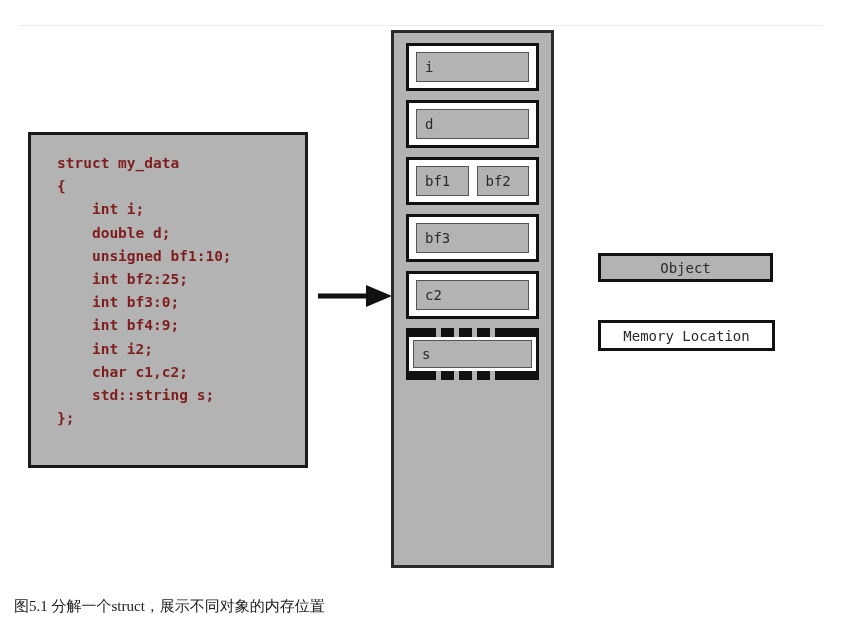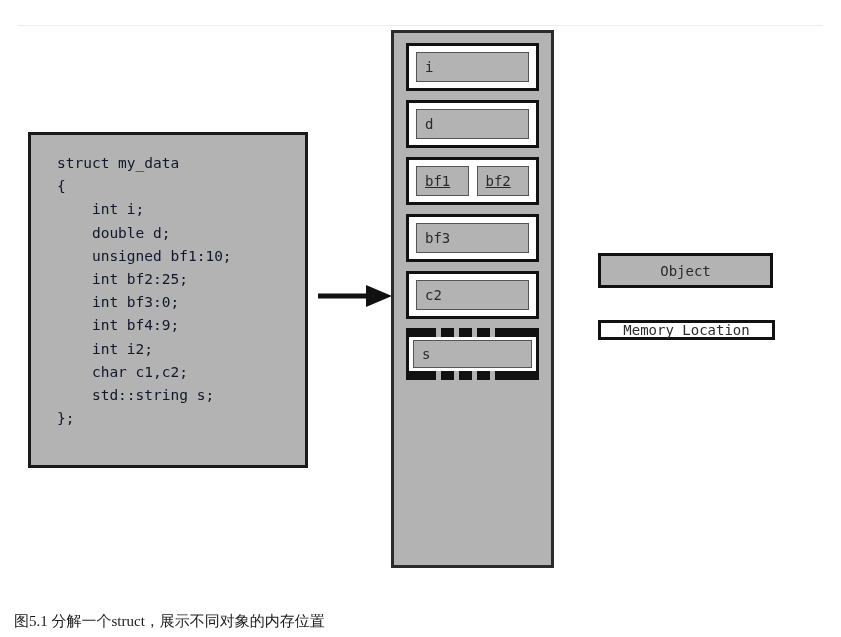--- a/index.html
+++ b/index.html
@@ -37,23 +37,24 @@
     box-sizing: border-box;
   }
   .code-text {
     position: absolute;
     left: 26px;
     top: 17px;
     margin: 0;
     font-family: "DejaVu Sans Mono", "Liberation Mono", monospace;
     font-size: 14.5px;
     line-height: 23.2px;
-    color: #0f172a;
+    color: #7f1d1d;
     white-space: pre;
     letter-spacing: 0px;
+    font-weight: bold;
   }
 
   
   .arrow {
     position: absolute;
     left: 318px;
     top: 283px;
     width: 74px;
     height: 26px;
   }
@@ -94,21 +95,21 @@
     flex: 1 1 auto;
     display: flex;
     align-items: center;
     padding-left: 8px;
     font-family: "DejaVu Sans Mono", "Liberation Mono", monospace;
     font-size: 14px;
     color: #2a2a2a;
   }
 
   
-  .mem-loc.split .obj { flex: 1 1 50%; text-decoration: underline; }
+  .mem-loc.split .obj { flex: 1 1 50%; }
 
   
   .mem-loc.comb {
     border: none;
     background: transparent;
     padding: 0;
     height: 52px;
     display: block;
   }
   .comb-teeth {
@@ -134,53 +135,53 @@
     display: flex;
   }
   .comb-mid .obj { flex: 1 1 auto; }
 
   
   .legend-object {
     position: absolute;
     left: 598px;
     top: 253px;
     width: 175px;
-    height: 35px;
+    height: 29px;
     background: #b3b3b3;
     border: 3px solid #111111;
     box-sizing: border-box;
     display: flex;
     align-items: center;
     justify-content: center;
     font-family: "DejaVu Sans Mono", "Liberation Mono", monospace;
     font-size: 14px;
     color: #2a2a2a;
   }
   .legend-memloc {
     position: absolute;
     left: 598px;
     top: 320px;
     width: 177px;
-    height: 20px;
+    height: 31px;
     background: #ffffff;
     border: 3px solid #111111;
     box-sizing: border-box;
     display: flex;
     align-items: center;
     justify-content: center;
     font-family: "DejaVu Sans Mono", "Liberation Mono", monospace;
     font-size: 14px;
     color: #2a2a2a;
   }
 
   
   .caption {
     position: absolute;
     left: 14px;
-    top: 612px;
+    top: 597px;
     font-family: "Liberation Serif", "DejaVu Serif", serif;
     font-size: 15px;
     color: #1a1a1a;
     white-space: nowrap;
   }
 </style>
 </head>
 <body>
 
 <div class="top-rule"></div>

